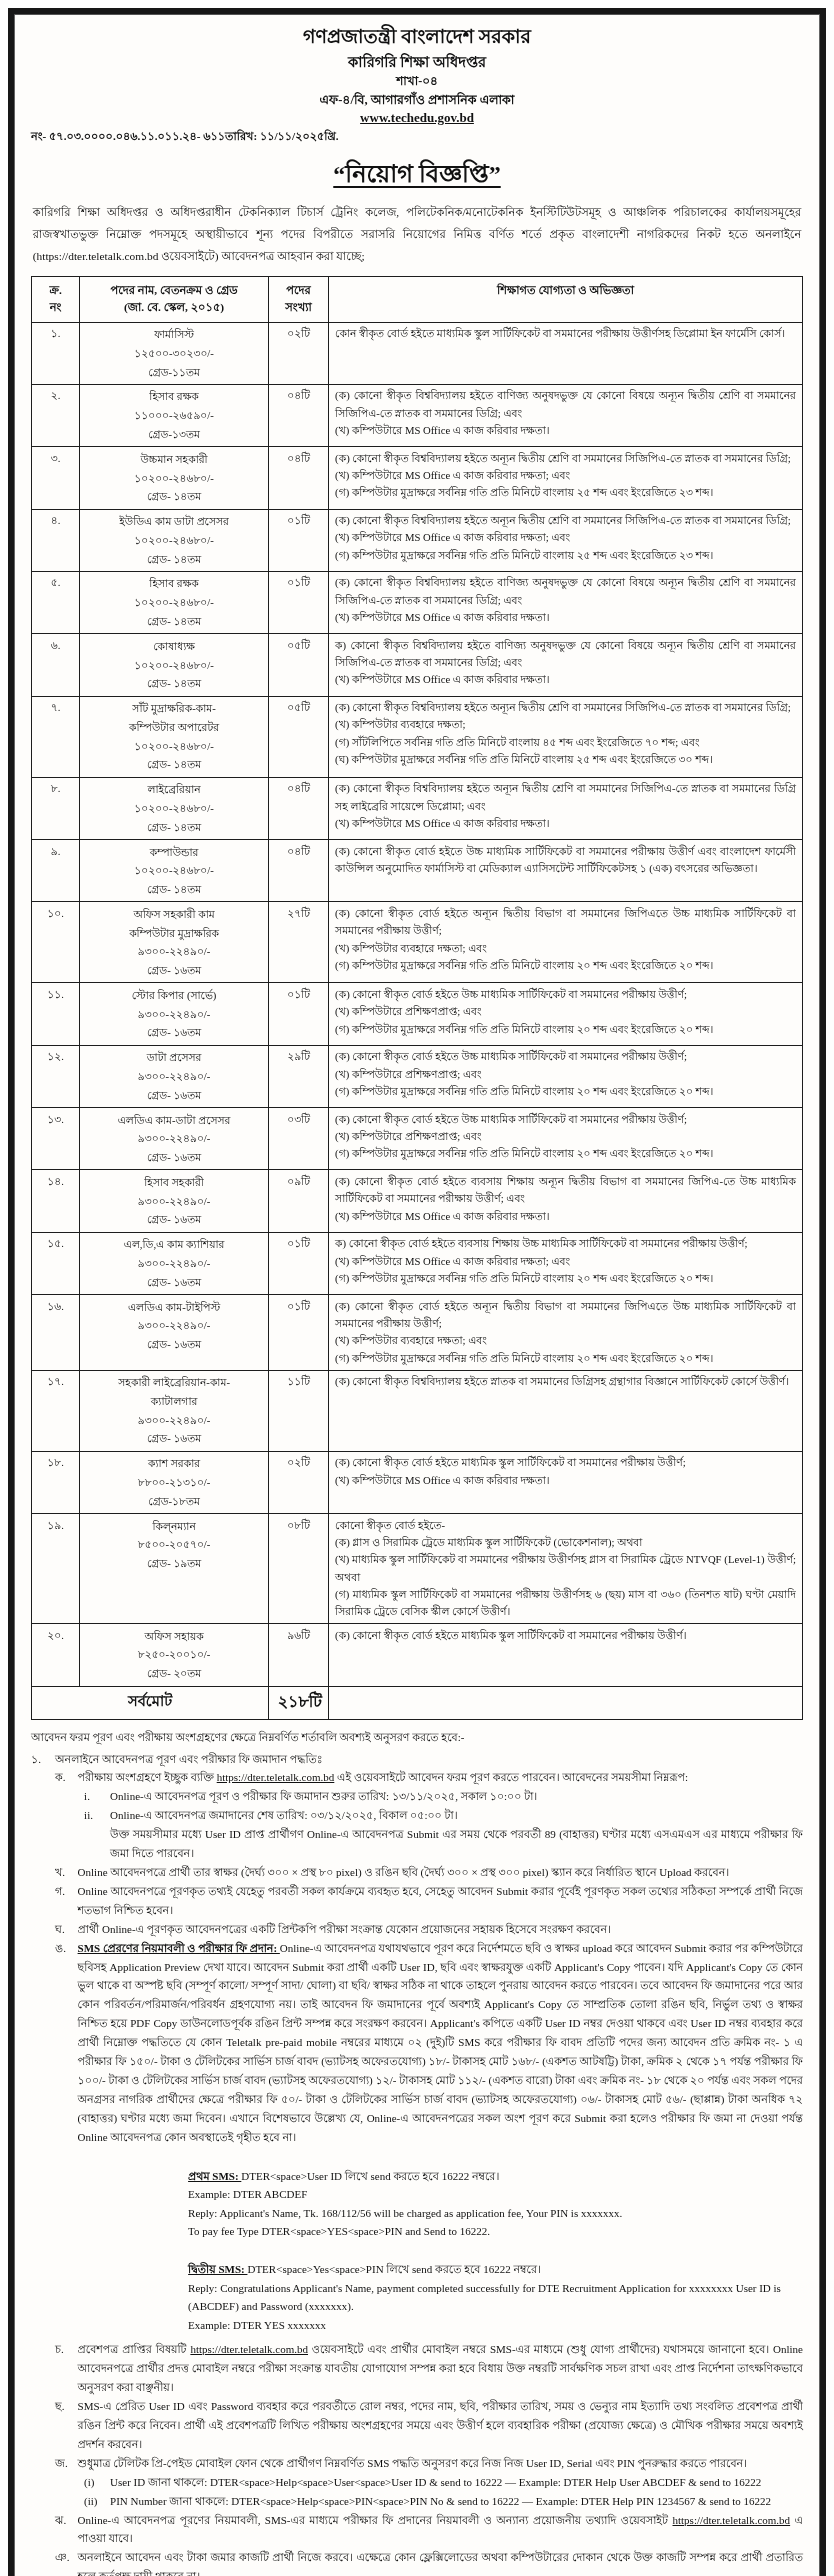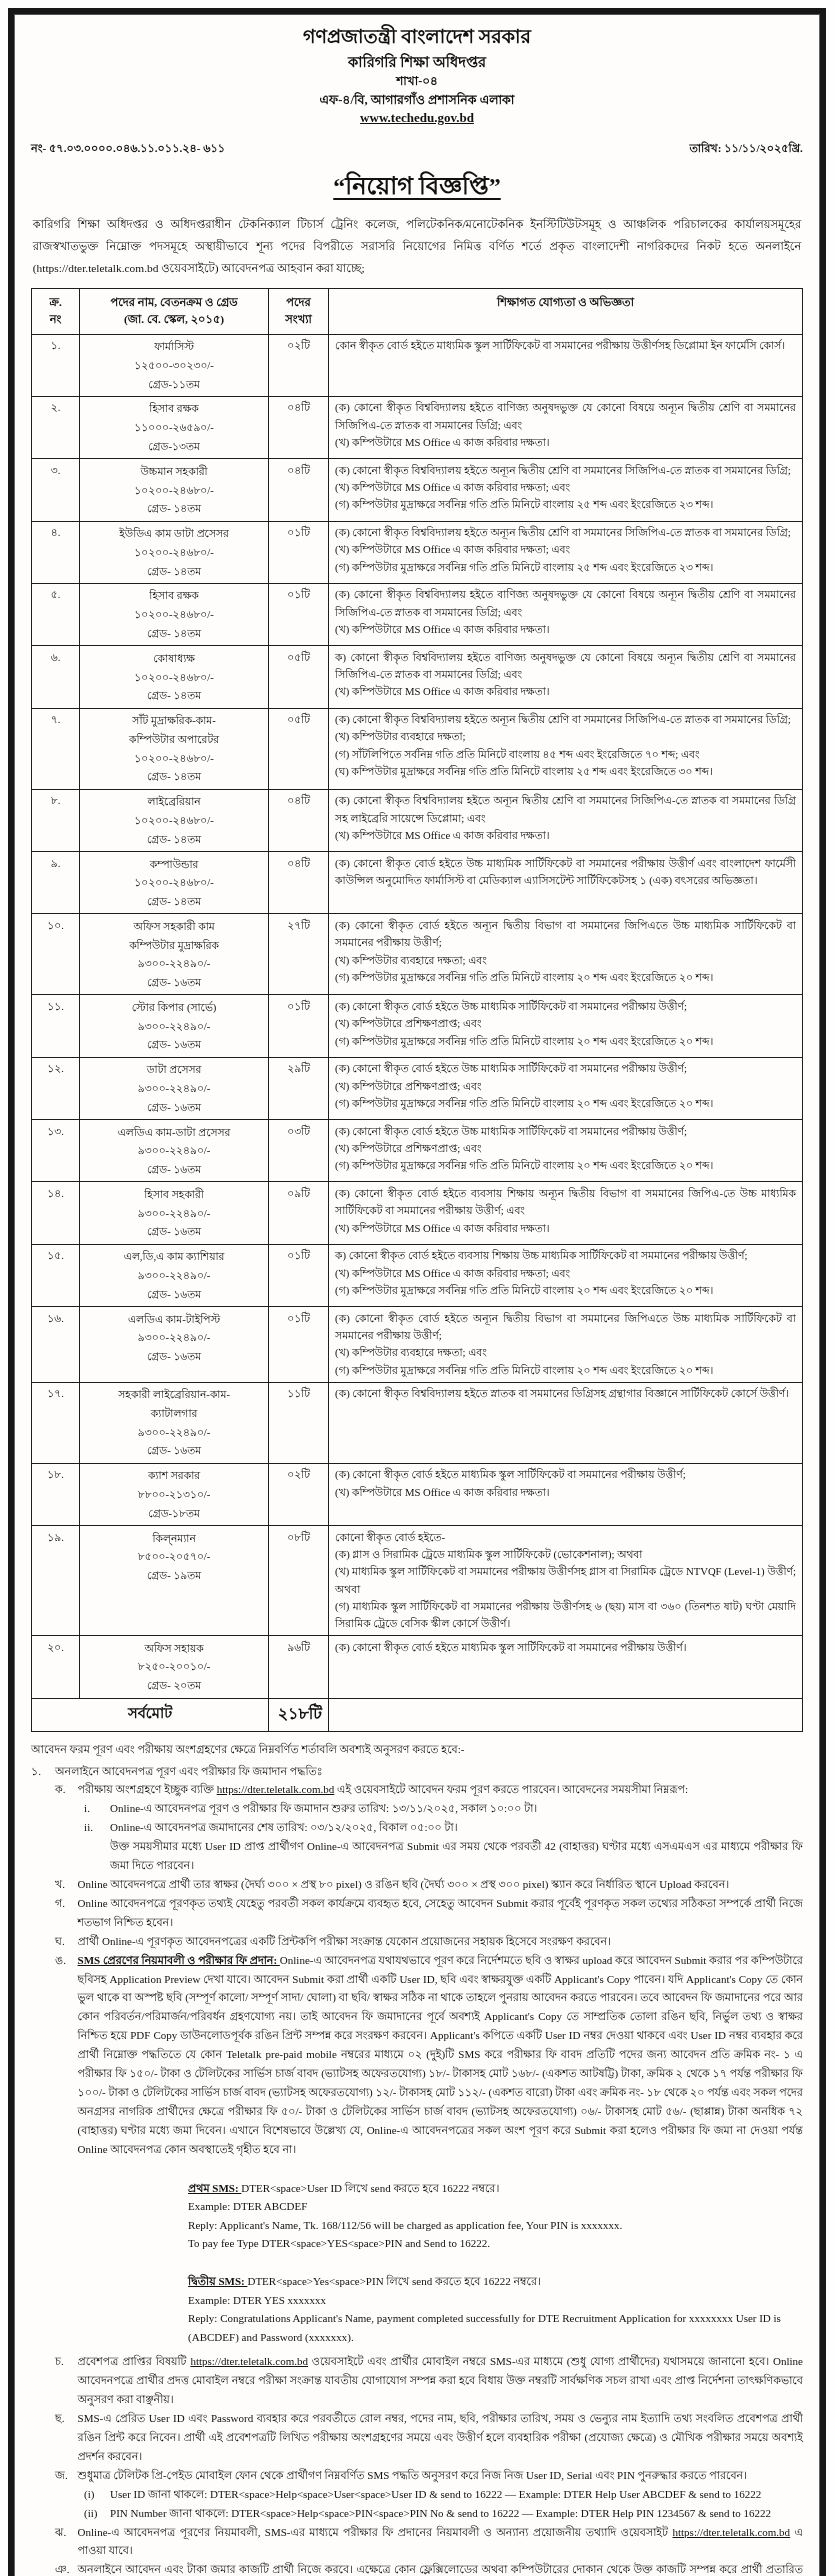--- a/index.html
+++ b/index.html
@@ -8,21 +8,21 @@
   .frame{border:6px solid #171717;box-shadow:inset 0 0 0 0.9px #555;min-height:2547px;box-sizing:border-box;
          padding:7px 17.3px 10.4px 17.3px;position:relative;background:#fefdfb;}
   
   .header{text-align:center;line-height:1.45;margin-top:2px;}
   .h1{font-size:19px;font-weight:bold;}
   .h2{font-size:14.7px;font-weight:bold;margin-top:1.7px;}
   .h3{font-size:12px;font-weight:bold;}
   .h4{font-size:12.5px;font-weight:bold;}
   .h5{font-size:12.5px;font-weight:bold;}
   .website{font-size:13px;font-weight:bold;text-decoration:underline;}
-  .memo-row{display:flex;justify-content:space-between;font-size:11.2px;font-weight:bold;margin-top:12px;}
+  .memo-row{display:flex;font-size:11.2px;font-weight:bold;margin-top:0px;}
   .title-wrap{text-align:center;margin:8.6px 0 7px 0;}
   .title-text{font-size:24px;font-weight:bold;text-decoration:underline;text-underline-offset:4.3px;}
   .intro{font-size:11.4px;line-height:1.9;text-align:justify;margin:3.5px 1.7px 8.6px 1.7px;}
   
   table.positions{width:100%;border-collapse:collapse;font-size:10.7px;padding-left:20px;}
   table.positions th,table.positions td{border:1.4px solid #1d1d1d;padding:2.6px 6px;vertical-align:top;}
   table.positions th{text-align:center;font-size:11.4px;font-weight:bold;white-space:pre-line;line-height:1.5;padding:5.2px 3.5px;}
   td.sl{width:35px;text-align:center;}
   td.post{width:176px;text-align:center;}
   td.count{width:47px;text-align:center;}
@@ -382,21 +382,21 @@
               <div class="crow d2">
                 <span class="clabel">i.</span>
                 <div class="cbody">Online-এ আবেদনপত্র পূরণ ও পরীক্ষার ফি জমাদান শুরুর তারিখ: ১৩/১১/২০২৫, সকাল ১০:০০ টা।</div>
               </div>
               <div class="crow d2">
                 <span class="clabel">ii.</span>
                 <div class="cbody">Online-এ আবেদনপত্র জমাদানের শেষ তারিখ: ০৩/১২/২০২৫, বিকাল ০৫:০০ টা।</div>
               </div>
               <div class="crow d2">
                 <span class="clabel"></span>
-                <div class="cbody">উক্ত সময়সীমার মধ্যে User ID প্রাপ্ত প্রার্থীগণ Online-এ আবেদনপত্র Submit এর সময় থেকে পরবর্তী 42 (বাহাত্তর) ঘণ্টার মধ্যে এসএমএস এর মাধ্যমে পরীক্ষার ফি জমা দিতে পারবেন।</div>
+                <div class="cbody">উক্ত সময়সীমার মধ্যে User ID প্রাপ্ত প্রার্থীগণ Online-এ আবেদনপত্র Submit এর সময় থেকে পরবর্তী 89 (বাহাত্তর) ঘণ্টার মধ্যে এসএমএস এর মাধ্যমে পরীক্ষার ফি জমা দিতে পারবেন।</div>
               </div>
             </div>
             <div class="crow d1">
               <span class="clabel">খ.</span>
               <div class="cbody">Online আবেদনপত্রে প্রার্থী তার স্বাক্ষর (দৈর্ঘ্য ৩০০ × প্রস্থ ৮০ pixel) ও রঙিন ছবি (দৈর্ঘ্য ৩০০ × প্রস্থ ৩০০ pixel) স্ক্যান করে নির্ধারিত স্থানে Upload করবেন।</div>
             </div>
             <div class="crow d1">
               <span class="clabel">গ.</span>
               <div class="cbody">Online আবেদনপত্রে পূরণকৃত তথ্যই যেহেতু পরবর্তী সকল কার্যক্রমে ব্যবহৃত হবে, সেহেতু আবেদন Submit করার পূর্বেই পূরণকৃত সকল তথ্যের সঠিকতা সম্পর্কে প্রার্থী নিজে শতভাগ নিশ্চিত হবেন।</div>
             </div>
@@ -410,22 +410,22 @@
             </div>
             <div class="cchildren">
               <div class="sms-block">
                 <div class="sms-line"><span class="sms-label">প্রথম SMS: </span>DTER&lt;space&gt;User ID লিখে send করতে হবে 16222 নম্বরে।</div>
                 <div class="sms-line">Example: DTER ABCDEF</div>
                 <div class="sms-line">Reply: Applicant's Name, Tk. 168/112/56 will be charged as application fee, Your PIN is xxxxxxx.</div>
                 <div class="sms-line">To pay fee Type DTER&lt;space&gt;YES&lt;space&gt;PIN and Send to 16222.</div>
               </div>
               <div class="sms-block">
                 <div class="sms-line"><span class="sms-label">দ্বিতীয় SMS: </span>DTER&lt;space&gt;Yes&lt;space&gt;PIN লিখে send করতে হবে 16222 নম্বরে।</div>
+                <div class="sms-line">Reply: Congratulations Applicant's Name, payment completed successfully for DTE Recruitment Application for xxxxxxxx User ID is (ABCDEF) and Password (xxxxxxx).</div>
                 <div class="sms-line">Example: DTER YES xxxxxxx</div>
-                <div class="sms-line">Reply: Congratulations Applicant's Name, payment completed successfully for DTE Recruitment Application for xxxxxxxx User ID is (ABCDEF) and Password (xxxxxxx).</div>
               </div>
             </div>
             <div class="crow d1">
               <span class="clabel">চ.</span>
               <div class="cbody">প্রবেশপত্র প্রাপ্তির বিষয়টি <span class="link">https://dter.teletalk.com.bd</span> ওয়েবসাইটে এবং প্রার্থীর মোবাইল নম্বরে SMS-এর মাধ্যমে (শুধু যোগ্য প্রার্থীদের) যথাসময়ে জানানো হবে। Online আবেদনপত্রে প্রার্থীর প্রদত্ত মোবাইল নম্বরে পরীক্ষা সংক্রান্ত যাবতীয় যোগাযোগ সম্পন্ন করা হবে বিধায় উক্ত নম্বরটি সার্বক্ষণিক সচল রাখা এবং প্রাপ্ত নির্দেশনা তাৎক্ষণিকভাবে অনুসরণ করা বাঞ্ছনীয়।</div>
             </div>
             <div class="crow d1">
               <span class="clabel">ছ.</span>
               <div class="cbody">SMS-এ প্রেরিত User ID এবং Password ব্যবহার করে পরবর্তীতে রোল নম্বর, পদের নাম, ছবি, পরীক্ষার তারিখ, সময় ও ভেন্যুর নাম ইত্যাদি তথ্য সংবলিত প্রবেশপত্র প্রার্থী রঙিন প্রিন্ট করে নিবেন। প্রার্থী এই প্রবেশপত্রটি লিখিত পরীক্ষায় অংশগ্রহণের সময়ে এবং উত্তীর্ণ হলে ব্যবহারিক পরীক্ষা (প্রযোজ্য ক্ষেত্রে) ও মৌখিক পরীক্ষার সময়ে অবশ্যই প্রদর্শন করবেন।</div>
             </div>

